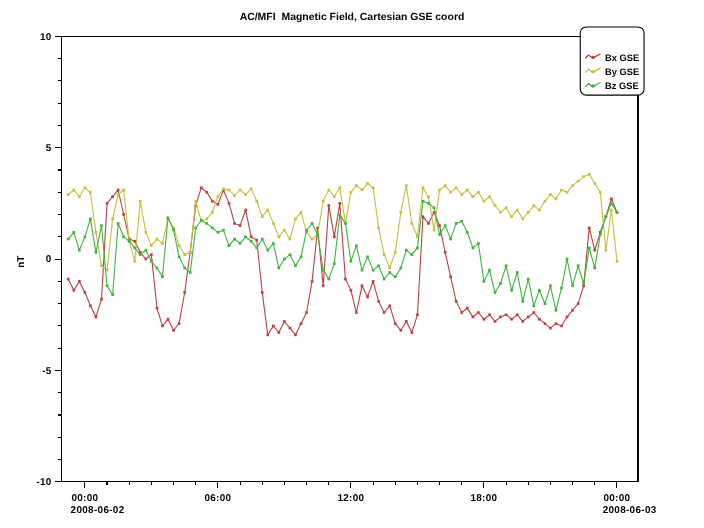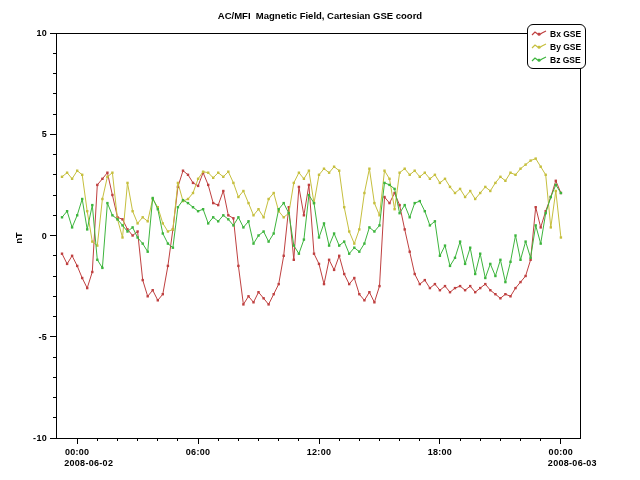--- a/index.html
+++ b/index.html
@@ -3,21 +3,21 @@
 <meta charset="utf-8">
 <style>
   html,body{margin:0;padding:0;background:#ffffff;width:640px;height:480px;overflow:hidden;}
   .screen{position:relative;width:640px;height:480px;background:#ffffff;
           font-family:"Liberation Sans",sans-serif;border-radius:23px;}
   .title{position:absolute;left:0;top:10px;width:640px;text-align:center;
          font:700 9.5px "Liberation Sans",sans-serif;color:#000;white-space:pre;}
   svg text.tick{font:700 9px "Liberation Sans",sans-serif;fill:#000;letter-spacing:.3px;}
   svg text.axlabel{font:700 9px "Liberation Sans",sans-serif;fill:#000;}
   .legend{position:absolute;left:527px;top:24px;background:#ffffff;border:1px solid #000;
-          border-radius:6px;padding:2px 4px 2px 3px;z-index:5;}
+          border-radius:6px;padding:20px 4px 2px 3px;z-index:5;}
   .legend-row{display:flex;align-items:center;height:13px;}
   .legend-row .lsample{width:16px;height:9px;margin-right:3px;flex:none;}
   .legend-row .llabel{font:700 8.5px "Liberation Sans",sans-serif;color:#000;white-space:nowrap;}
 </style>
 </head>
 <body>
 
 <div class="screen">
   <div class="title">AC/MFI  Magnetic Field, Cartesian GSE coord</div>
 

